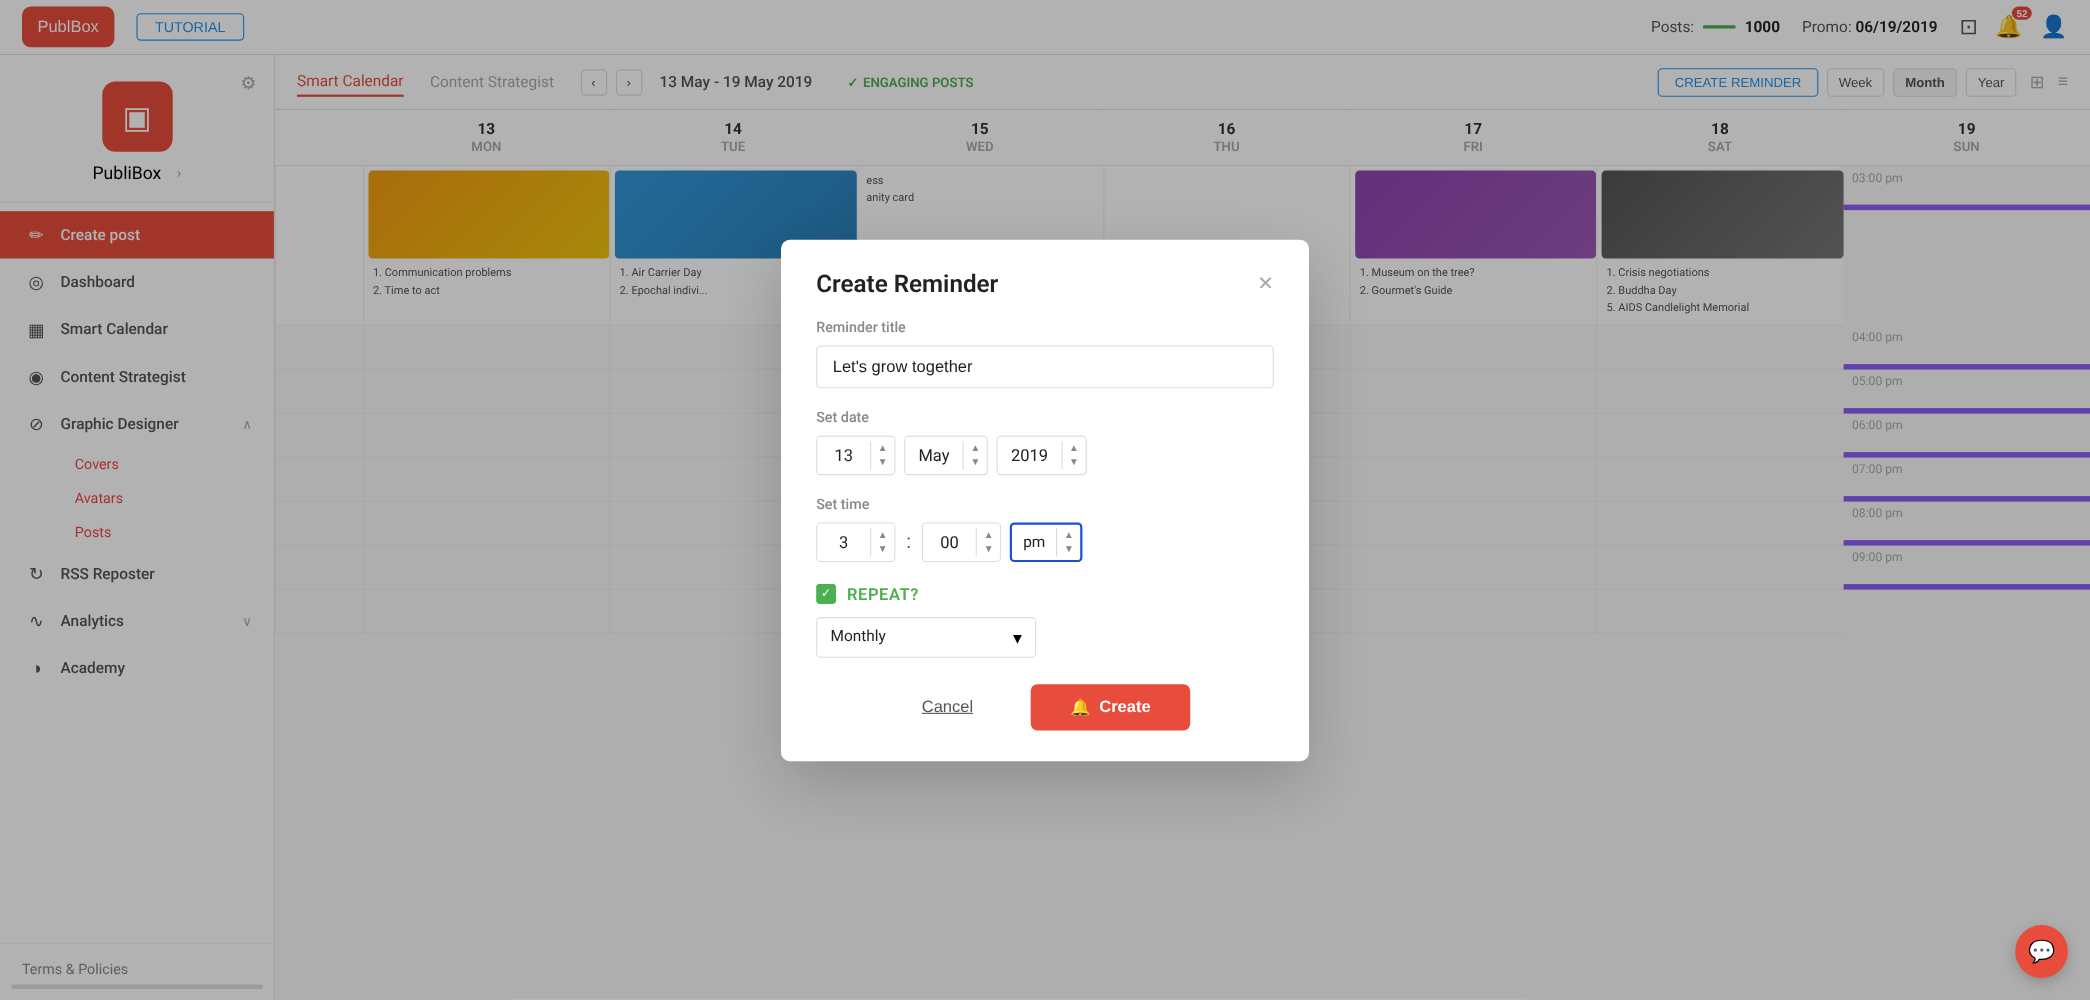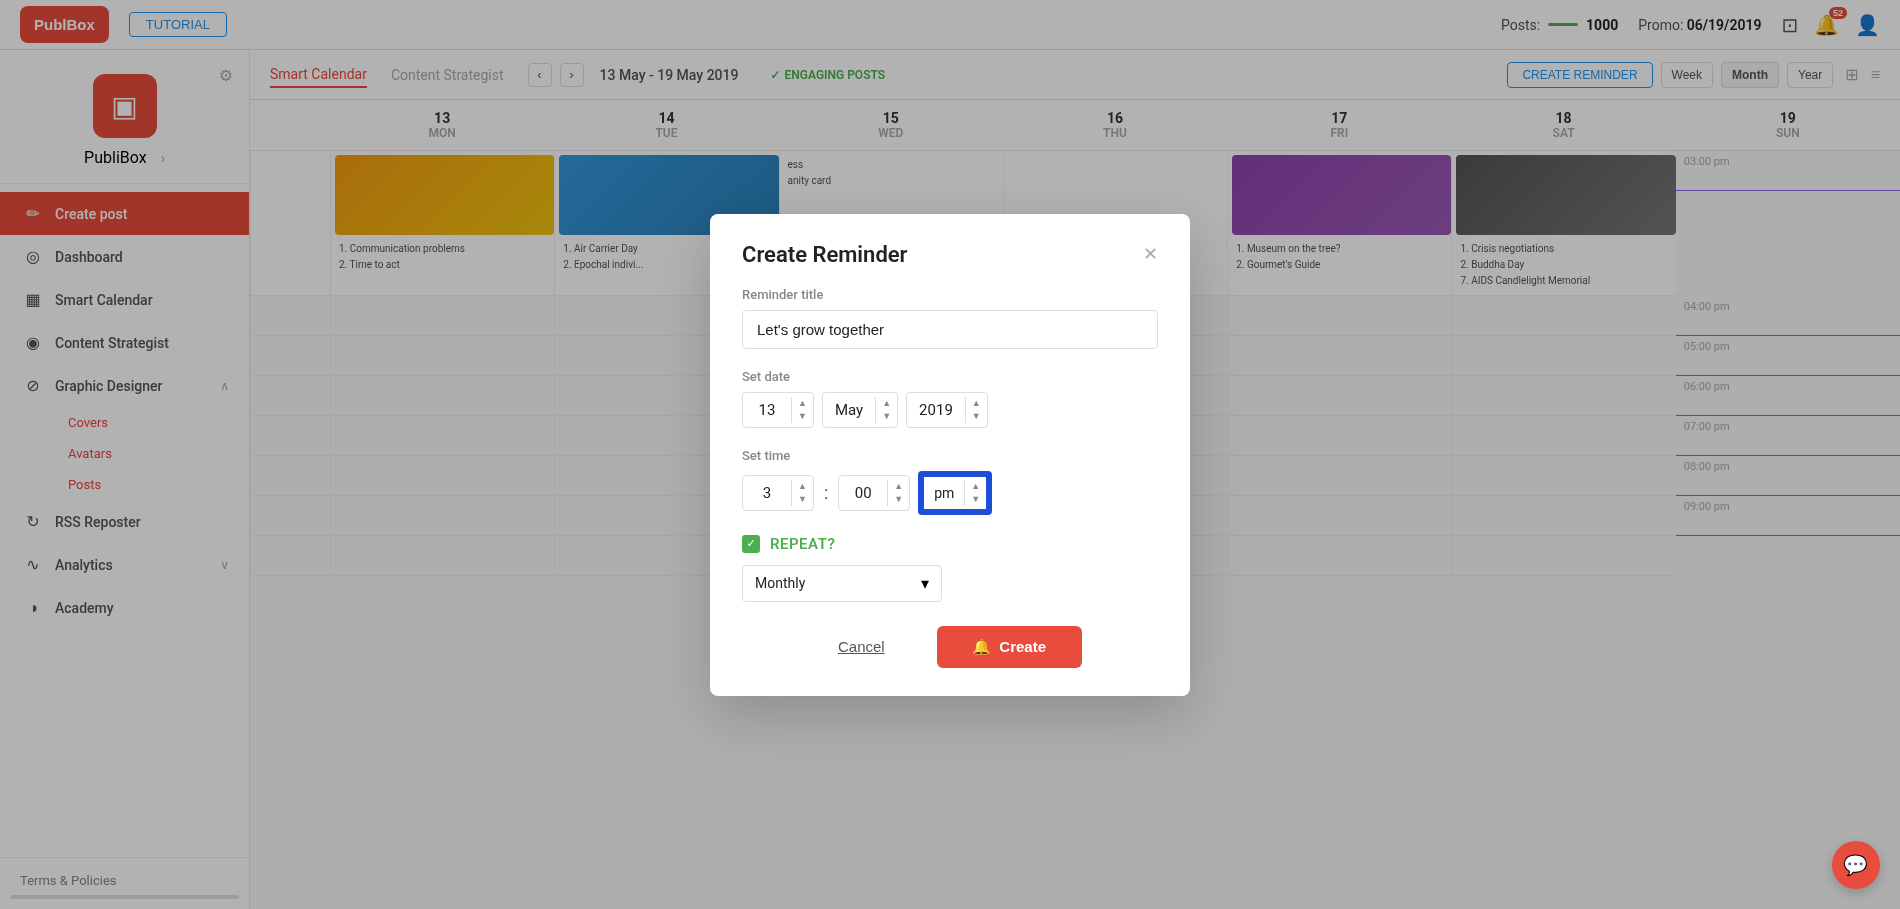--- a/index.html
+++ b/index.html
@@ -7,21 +7,21 @@
 
     
     .header {
       display: flex; align-items: center; justify-content: space-between;
       background: #fff; border-bottom: 1px solid #e0e0e0; padding: 0 20px;
       height: 50px; position: fixed; top: 0; left: 0; right: 0; z-index: 100;
     }
     .header-left { display: flex; align-items: center; gap: 20px; }
     .logo-btn {
       background: #e74c3c; border-radius: 8px; padding: 10px 14px;
-      color: #fff; font-weight: 700; font-size: 15px; border: none; cursor: pointer;
+      color: #fff; font-weight: 400; font-size: 15px; border: none; cursor: pointer;
     }
     .tutorial-btn {
       border: 1px solid #2196F3; border-radius: 4px; color: #2196F3;
       background: #fff; padding: 4px 16px; font-size: 13px; cursor: pointer; font-weight: 500;
     }
     .header-right { display: flex; align-items: center; gap: 20px; }
     .posts-info { display: flex; align-items: center; gap: 8px; font-size: 14px; color: #555; }
     .posts-line { width: 30px; height: 3px; background: #4CAF50; border-radius: 2px; }
     .posts-count { font-weight: 700; color: #222; }
     .promo-info { font-size: 14px; color: #555; }
@@ -103,21 +103,21 @@
       padding: 5px 10px; border-radius: 4px; font-size: 12px; cursor: pointer;
     }
     .view-btn.active { background: #f5f5f5; font-weight: 600; }
     .grid-btn { background: none; border: none; cursor: pointer; color: #aaa; font-size: 16px; margin-left: 4px; }
 
     
     .cal-body { flex: 1; overflow-y: auto; background: #fafafa; }
     .cal-grid { display: grid; grid-template-columns: 80px repeat(7, 1fr); }
     .cal-col-header { text-align: center; padding: 10px 0; font-size: 12px; color: #aaa; font-weight: 600; border-bottom: 1px solid #e8e8e8; background: #fff; }
     .cal-col-header .day-num { font-size: 14px; color: #333; font-weight: 700; }
-    .time-slot { font-size: 11px; color: #aaa; padding: 4px 8px; text-align: right; border-bottom: 1px solid #8b5cf6; height: 40px; display: flex; align-items: flex-start; padding-top: 4px; }
+    .time-slot { font-size: 11px; color: #aaa; padding: 4px 8px; text-align: right; border-bottom: 5px solid #8b5cf6; height: 40px; display: flex; align-items: flex-start; padding-top: 4px; }
     .cal-cell { border-bottom: 1px solid #f0f0f0; border-left: 1px solid #f0f0f0; min-height: 40px; padding: 2px; }
     .post-thumb { width: 100%; height: 80px; border-radius: 4px; overflow: hidden; margin-bottom: 2px; }
     .events-list { padding: 4px 6px; font-size: 10px; color: #555; line-height: 1.6; }
 
     
     .overlay {
       position: fixed; top: 0; left: 0; right: 0; bottom: 0;
       background: rgba(0,0,0,0.3); z-index: 200; display: flex; align-items: center; justify-content: center;
     }
 
@@ -133,21 +133,21 @@
     .form-label { font-size: 13px; color: #888; margin-bottom: 8px; font-weight: 500; }
     .form-input { width: 100%; border: 1px solid #ddd; border-radius: 4px; padding: 10px 14px; font-size: 15px; color: #222; outline: none; }
     .form-row { display: flex; gap: 8px; align-items: center; }
     .spinner-input {
       display: flex; align-items: center; border: 1px solid #ddd; border-radius: 4px; overflow: hidden;
     }
     .spinner-val { padding: 8px 12px; font-size: 15px; color: #222; min-width: 48px; text-align: center; }
     .spinner-btns { display: flex; flex-direction: column; border-left: 1px solid #ddd; }
     .spinner-btn { background: none; border: none; cursor: pointer; padding: 2px 6px; font-size: 9px; color: #888; line-height: 1; }
     .colon { font-size: 18px; color: #555; padding: 0 2px; }
-    .ampm-select { border: 6px solid #1d4ed8; border-radius: 4px; display: flex; align-items: center; }
+    .ampm-select { border: 2px solid #1d4ed8; border-radius: 4px; display: flex; align-items: center; }
     .ampm-val { padding: 8px 10px; font-size: 14px; color: #222; }
     .ampm-btns { display: flex; flex-direction: column; border-left: 1px solid #ddd; }
     .section-gap { margin: 20px 0 0; }
     .repeat-row { display: flex; align-items: center; gap: 10px; margin-bottom: 12px; }
     .checkbox-green {
       width: 18px; height: 18px; border-radius: 3px; background: #4CAF50;
       display: flex; align-items: center; justify-content: center; color: #fff; font-size: 11px; cursor: pointer;
     }
     .repeat-label { font-size: 15px; font-weight: 600; color: #4CAF50; text-transform: uppercase; letter-spacing: 0.5px; }
     .repeat-select {
@@ -370,21 +370,21 @@
             <div>1. Museum on the tree?</div>
             <div>2. Gourmet's Guide</div>
           </div>
         </div>
 
         <div class="cal-cell" style="background:#fff;">
           <div class="post-thumb thumb-crisis" style="height:80px;border-radius:4px;margin:2px;"></div>
           <div class="events-list">
             <div>1. Crisis negotiations</div>
             <div>2. Buddha Day</div>
-            <div>7. AIDS Candlelight Memorial</div>
+            <div>5. AIDS Candlelight Memorial</div>
           </div>
         </div>
 
       <div class="time-slot">03:00 pm</div>
           <div class="cal-cell"></div>
           <div class="cal-cell"></div>
           <div class="cal-cell"></div>
           <div class="cal-cell"></div>
           <div class="cal-cell"></div>
           <div class="cal-cell"></div>

